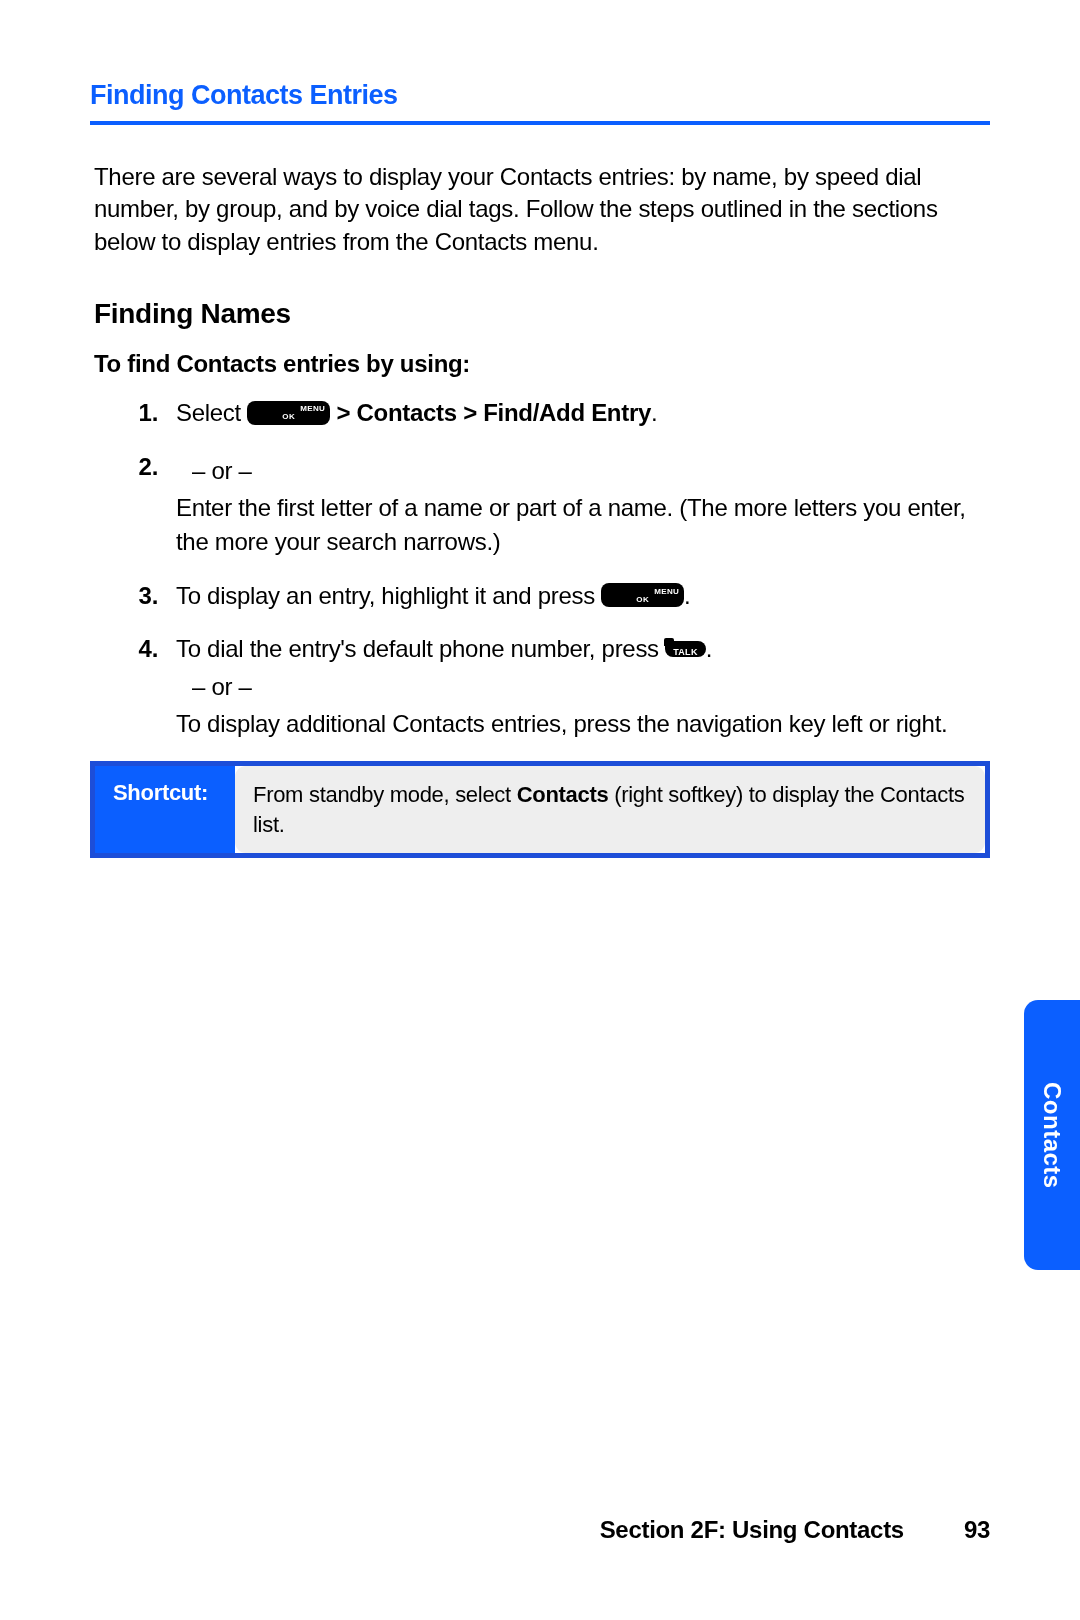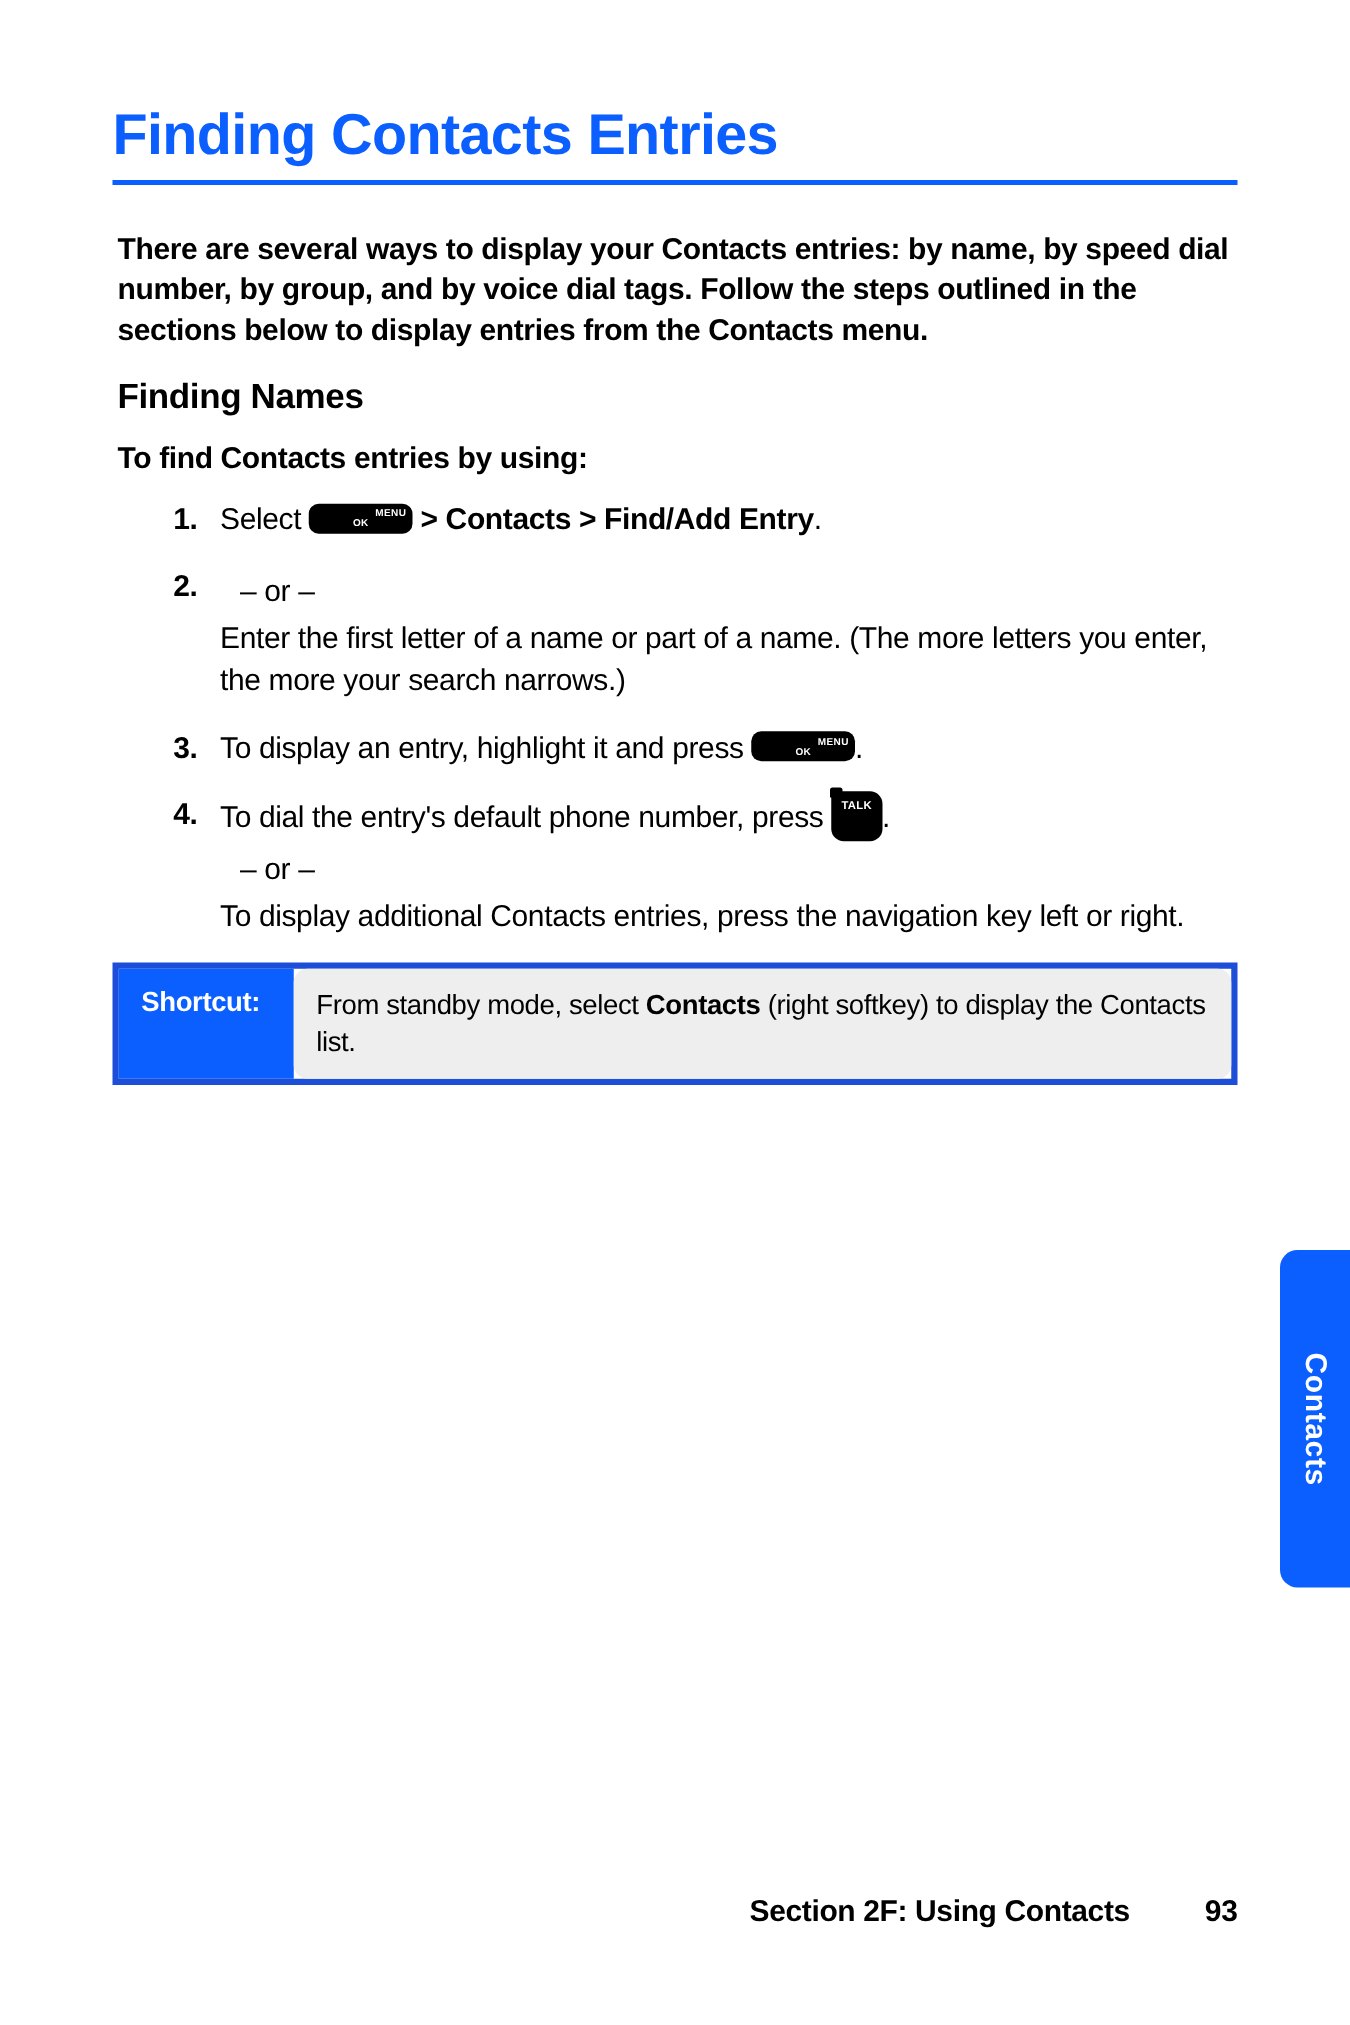--- a/index.html
+++ b/index.html
@@ -10,35 +10,34 @@
     font-family: Arial, Helvetica, sans-serif;
     color: #000;
     position: relative;
     overflow: hidden;
   }
   .page {
     padding: 80px 90px 0 90px;
   }
   .title {
     color: #0b5fff;
-    font-size: 46px;
+    font-size: 27px;
     font-weight: 800;
     letter-spacing: -0.5px;
     padding-bottom: 10px;
     border-bottom: 4px solid #0b5fff;
     margin-bottom: 36px;
     font-family: Arial, Helvetica, sans-serif;
   }
   .intro {
     font-size: 24px;
     line-height: 1.35;
-    margin-bottom: 20px;
+    margin-bottom: 40px;
     letter-spacing: -0.3px;
     padding-left: 4px;
-    font-weight: bold;
   }
   .subhead {
     font-size: 28px;
     font-weight: 800;
     margin-bottom: 20px;
     letter-spacing: -0.3px;
     padding-left: 4px;
   }
   .lead {
     font-size: 24px;
@@ -95,21 +94,21 @@
     display: inline-block;
     background: #000;
     color: #fff;
     font-size: 9px;
     font-weight: 700;
     line-height: 1;
     vertical-align: middle;
     padding: 7px 8px 6px 8px;
     border-radius: 4px 10px 10px 10px;
     min-width: 40px;
-    height: 40px;
+    height: 16px;
     text-align: center;
     position: relative;
     top: -2px;
     letter-spacing: 0.3px;
   }
   .key-talk::before {
     content: "";
     position: absolute;
     top: -3px; left: -1px;
     width: 10px; height: 8px;

